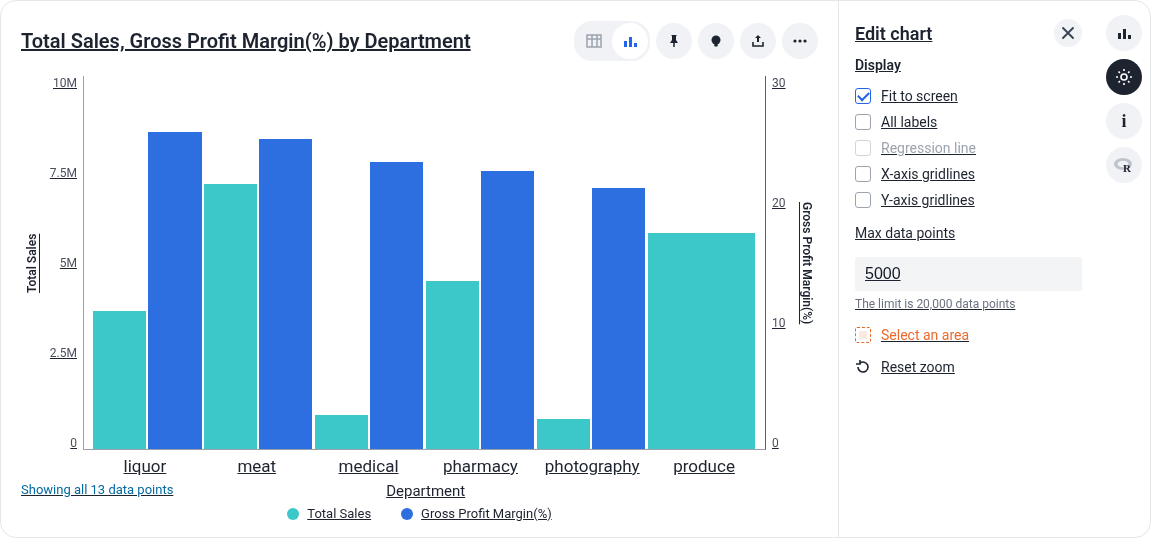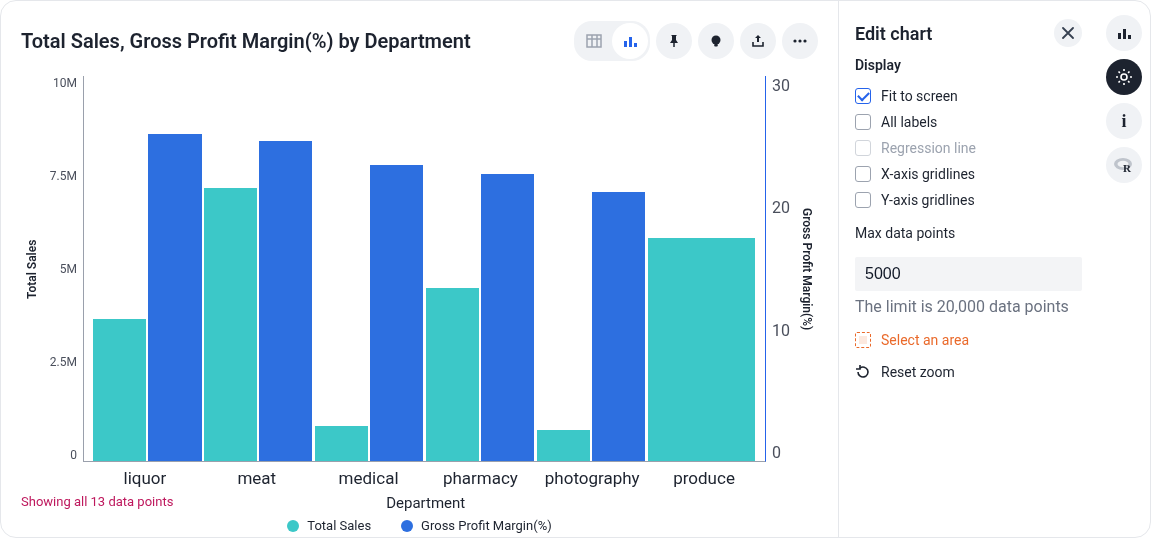--- a/index.html
+++ b/index.html
@@ -15,24 +15,25 @@
     width: 1151px;
     height: 538px;
     border: 1px solid #e5e7eb;
     border-radius: 16px;
     overflow: hidden;
     position: relative;
   }
   
   .chart-pane {
     flex: 1;
-    padding: 20px 20px 4px 20px;
+    padding: 20px 20px 16px 20px;
     display: flex;
     flex-direction: column;
     min-width: 0;
+    text-decoration: underline;
   }
   .chart-header {
     display: flex;
     align-items: center;
     justify-content: space-between;
   }
   .chart-title {
     font-size: 20px;
     font-weight: 600;
   }
@@ -112,21 +113,21 @@
   .bar.sales { background: #3cc8c8; }
   .bar.margin { background: #2d6fe0; }
   .bar.produce-sales { background: #3cc8c8; }
 
   .y-ticks-right {
     display: flex;
     flex-direction: column;
     justify-content: space-between;
     align-items: flex-start;
     width: 30px;
-    font-size: 16px;
+    font-size: 12px;
     color: #4a4f5c;
     padding-left: 6px;
   }
   .axis-label-right {
     writing-mode: vertical-rl;
     font-size: 12px;
     font-weight: 600;
     color: #1d232f;
     text-align: center;
     padding: 0 4px;
@@ -144,21 +145,21 @@
     color: #1d232f;
   }
   .footer-row {
     display: flex;
     align-items: flex-start;
     justify-content: space-between;
     margin-top: 6px;
   }
   .datapoints-note {
     font-size: 13px;
-    color: #be185d;
+    color: #0369a1;
   }
   .x-axis-label {
     font-size: 15px;
     font-weight: 400;
     color: #1d232f;
     text-align: center;
     flex:1;
   }
   .legend {
     display: flex;
@@ -173,20 +174,21 @@
   .swatch.margin { background:#2d6fe0; }
 
   
   .edit-panel {
     width: 260px;
     border-left: 1px solid #e5e7eb;
     padding: 18px 16px;
     display: flex;
     flex-direction: column;
     font-size: 14px;
+    text-decoration: underline;
   }
   .edit-header {
     display: flex;
     align-items: center;
     justify-content: space-between;
     margin-bottom: 10px;
   }
   .edit-title { font-size: 18px; font-weight: 600; }
   .close-btn {
     width: 28px; height: 28px; border-radius: 14px; background:#f0f2f5;
@@ -231,21 +233,21 @@
   .checkbox.checked::after {
     content:""; width:9px; height:5px; border-left:2px solid #2563eb;
     border-bottom:2px solid #2563eb; transform: rotate(-45deg) translate(1px,-1px);
   }
   .checkbox.disabled { border-color:#d1d5db; }
   .field-label { margin-top:12px; margin-bottom:16px; }
   .field-input {
     width:100%; padding:8px 10px; border:none; background:#f3f4f6;
     font-size:16px; color:#111827; border-radius:2px;
   }
-  .helper { font-size:16px; color:#6b7280; margin-top:6px; }
+  .helper { font-size:12px; color:#6b7280; margin-top:6px; }
   .action-row {
     display:flex; align-items:center; gap:10px; margin-top:16px; cursor:pointer;
   }
   .action-row.orange { color:#ea6a2b; }
   .dotted-box {
     width:16px; height:16px; border:1.5px dashed currentColor; border-radius:2px;
     position:relative;
   }
   .dotted-box::after {
     content:""; position:absolute; inset:3px; background: currentColor; opacity:0.15;

